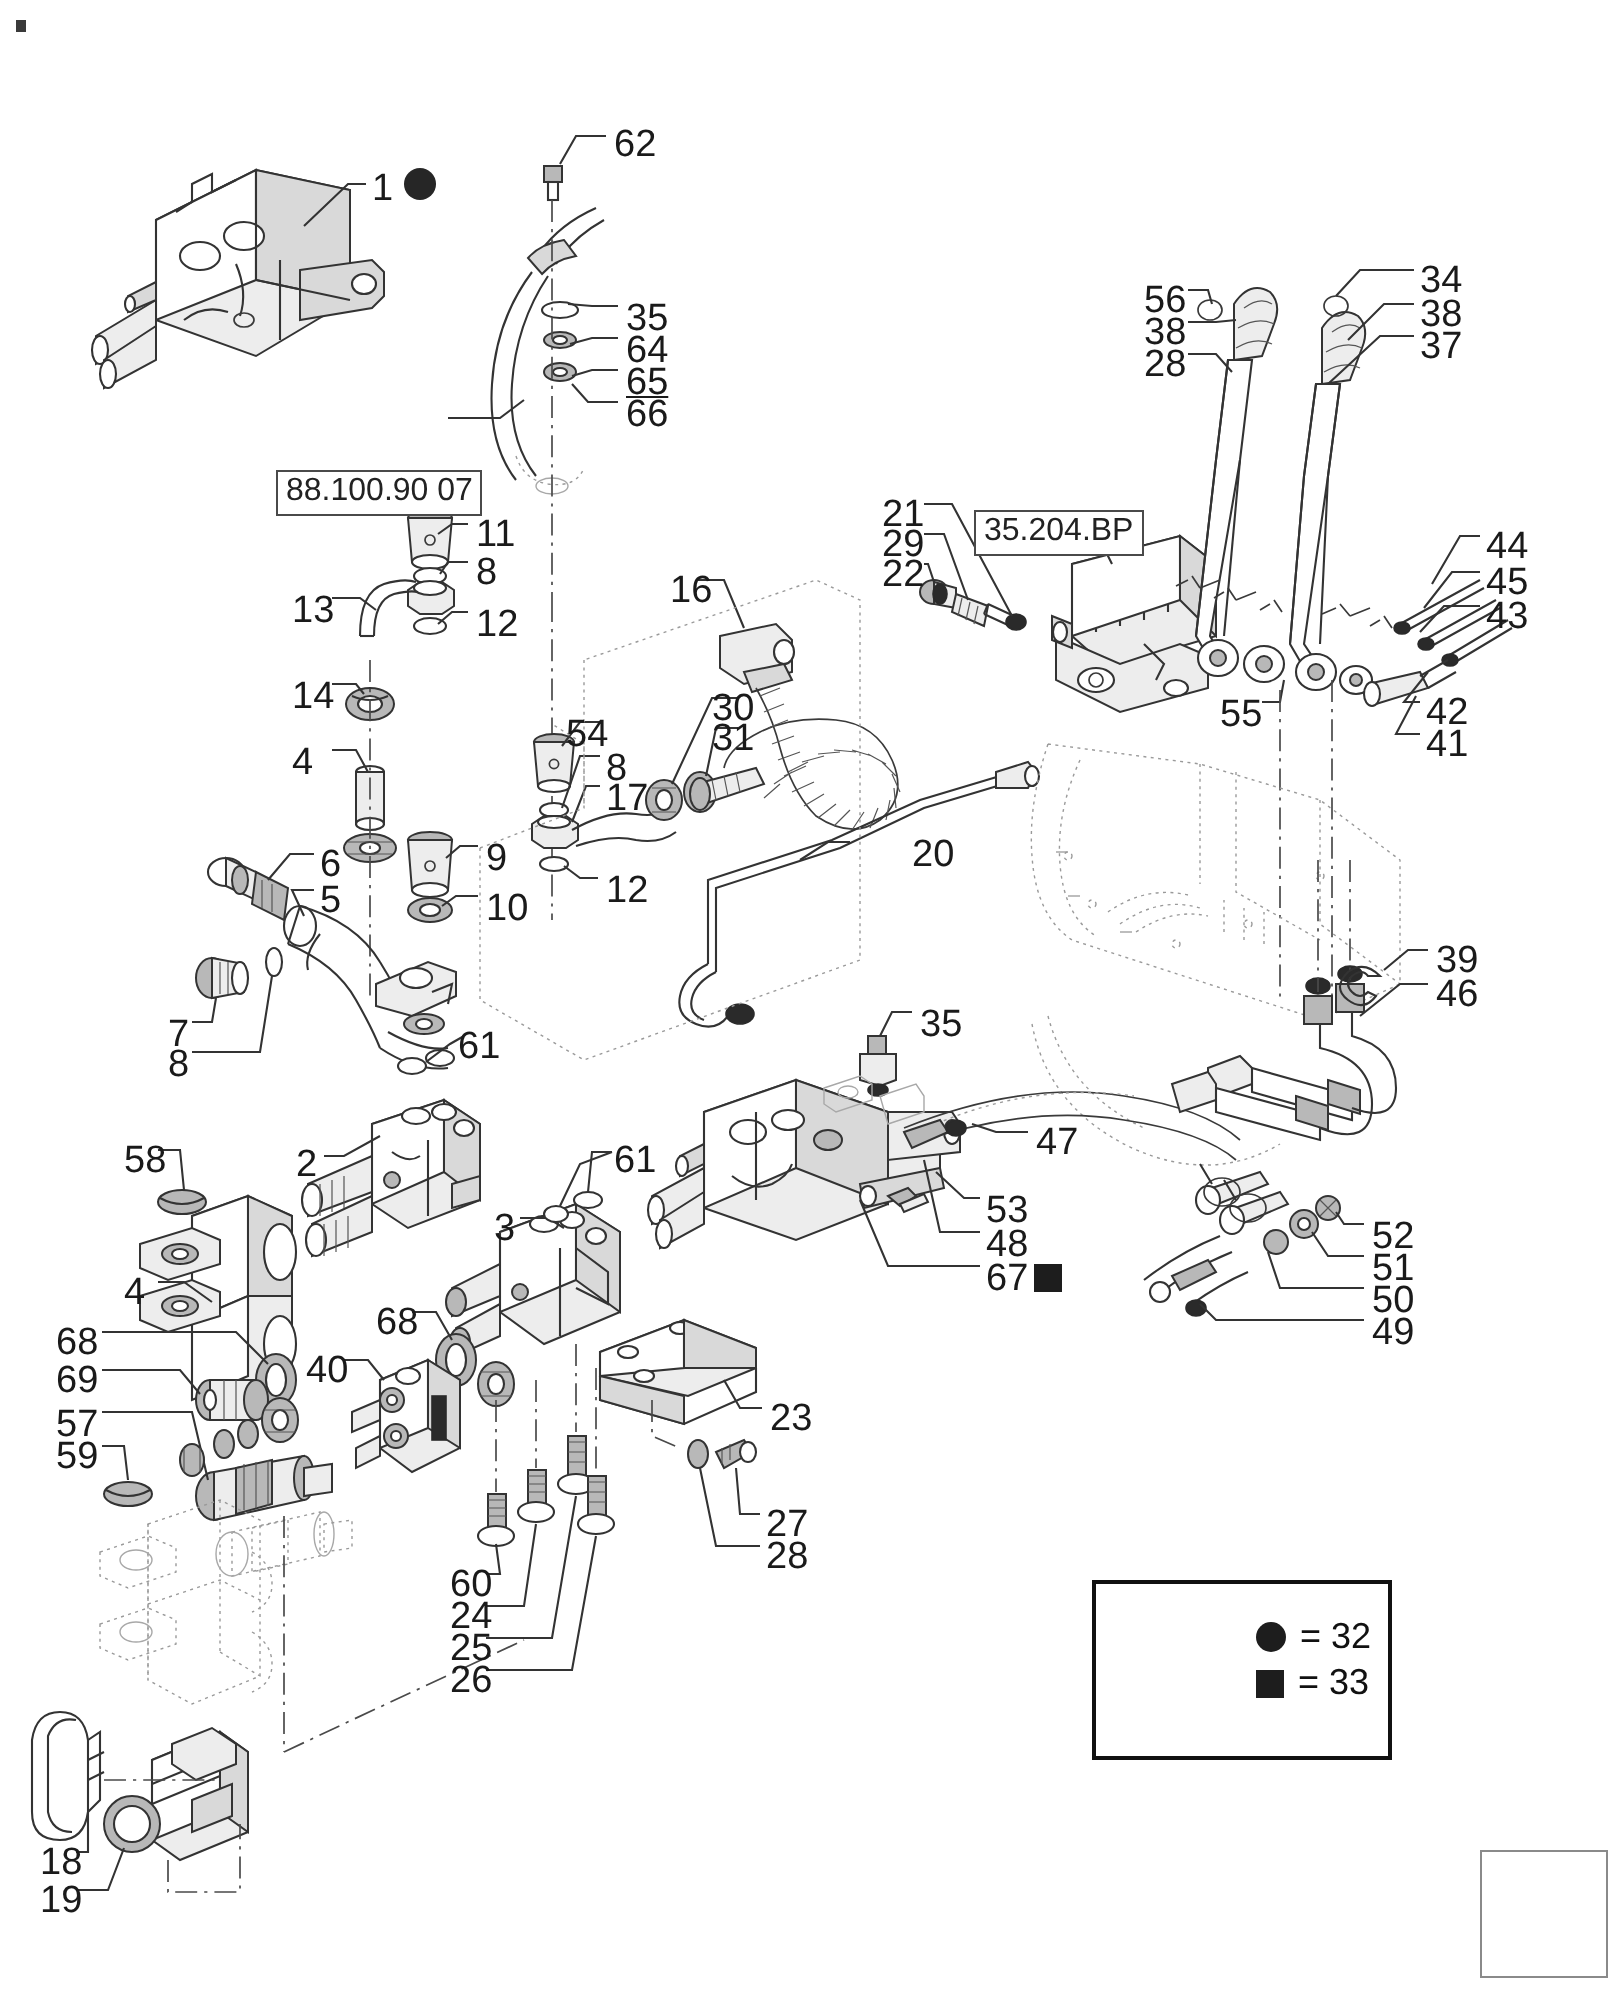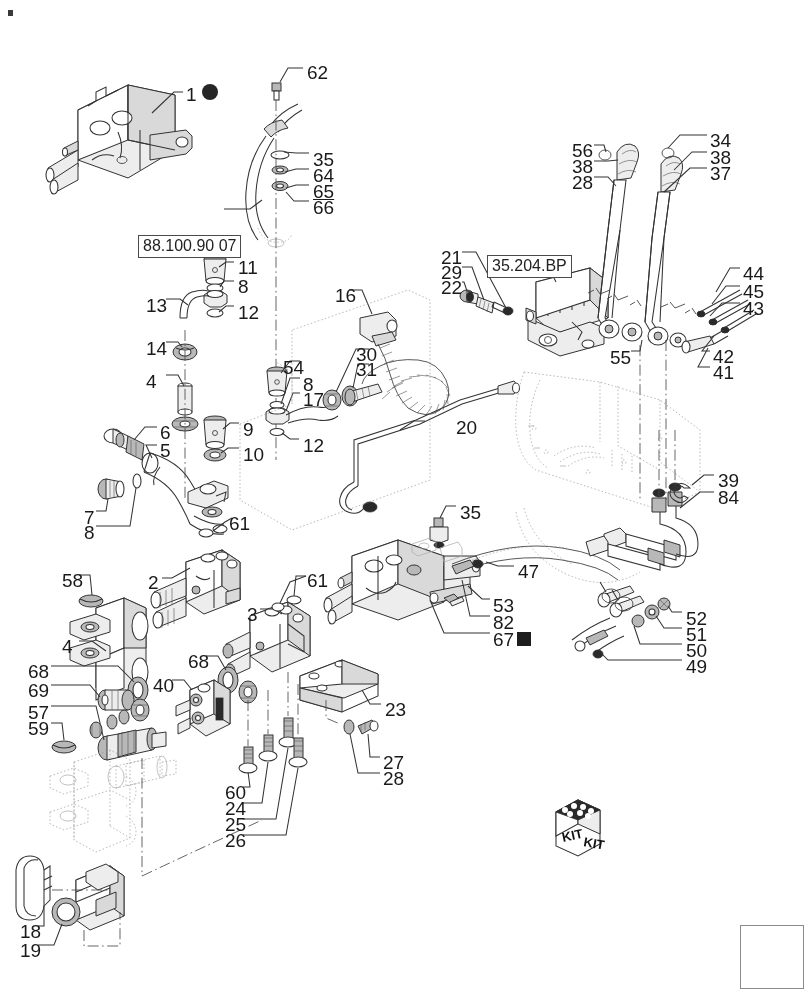--- a/index.html
+++ b/index.html
@@ -774,30 +774,30 @@
       <div class="cal" style="left: 610px; top: 348px;">55</div>
       <div class="cal" style="left: 160px; top: 423px;">6</div>
       <div class="cal" style="left: 160px; top: 441px;">5</div>
       <div class="cal" style="left: 243px; top: 420px;">9</div>
       <div class="cal" style="left: 243px; top: 445px;">10</div>
       <div class="cal" style="left: 84px; top: 508px;">7</div>
       <div class="cal" style="left: 84px; top: 523px;">8</div>
       <div class="cal" style="left: 229px; top: 514px;">61</div>
       <div class="cal" style="left: 460px; top: 503px;">35</div>
       <div class="cal" style="left: 718px; top: 471px;">39</div>
-      <div class="cal" style="left: 718px; top: 488px;">84</div>
+      <div class="cal" style="left: 718px; top: 488px;">46</div>
       <div class="cal" style="left: 62px; top: 571px;">58</div>
       <div class="cal" style="left: 148px; top: 573px;">2</div>
       <div class="cal" style="left: 307px; top: 571px;">61</div>
       <div class="cal" style="left: 247px; top: 605px;">3</div>
       <div class="cal" style="left: 62px; top: 637px;">4</div>
       <div class="cal" style="left: 188px; top: 652px;">68</div>
       <div class="cal" style="left: 518px; top: 562px;">47</div>
       <div class="cal" style="left: 493px; top: 596px;">53</div>
-      <div class="cal" style="left: 493px; top: 613px;">82</div>
+      <div class="cal" style="left: 493px; top: 613px;">48</div>
       <div class="cal" style="left: 493px; top: 630px;">67</div>
       <div class="marker-sq" style="left: 517px; top: 632px;"></div>
       <div class="cal" style="left: 686px; top: 609px;">52</div>
       <div class="cal" style="left: 686px; top: 625px;">51</div>
       <div class="cal" style="left: 686px; top: 641px;">50</div>
       <div class="cal" style="left: 686px; top: 657px;">49</div>
       <div class="cal" style="left: 28px; top: 662px;">68</div>
       <div class="cal" style="left: 28px; top: 681px;">69</div>
       <div class="cal" style="left: 153px; top: 676px;">40</div>
       <div class="cal" style="left: 28px; top: 703px;">57</div>
@@ -811,16 +811,28 @@
       <div class="cal" style="left: 225px; top: 831px;">26</div>
       <div class="cal" style="left: 20px; top: 922px;">18</div>
       <div class="cal" style="left: 20px; top: 941px;">19</div>
     </div>
 
   <div id="ref-layer">
       <div class="ref-box" style="left: 138px; top: 216px; margin-top: 19px;">88.100.90 07</div>
       <div class="ref-box" style="left: 487px; top: 255px;">35.204.BP</div>
     </div>
 
+  <div class="kitbox" style="left:546px;top:790px;width:146px;height:86px;">
+    <div style="position:absolute;left:80px;top:14px;">
+      <div class="kit-row">
+        <span class="kit-dot"></span>
+        <span>= 32</span>
+      </div>
+      <div class="kit-row">
+        <span class="kit-sq"></span>
+        <span>= 33</span>
+      </div>
+    </div>
+  </div>
 
   <div class="arrowbox" style="left:740px;top:925px;width:62px;height:62px;"></div>
 
 </div>
 
 </body></html>

